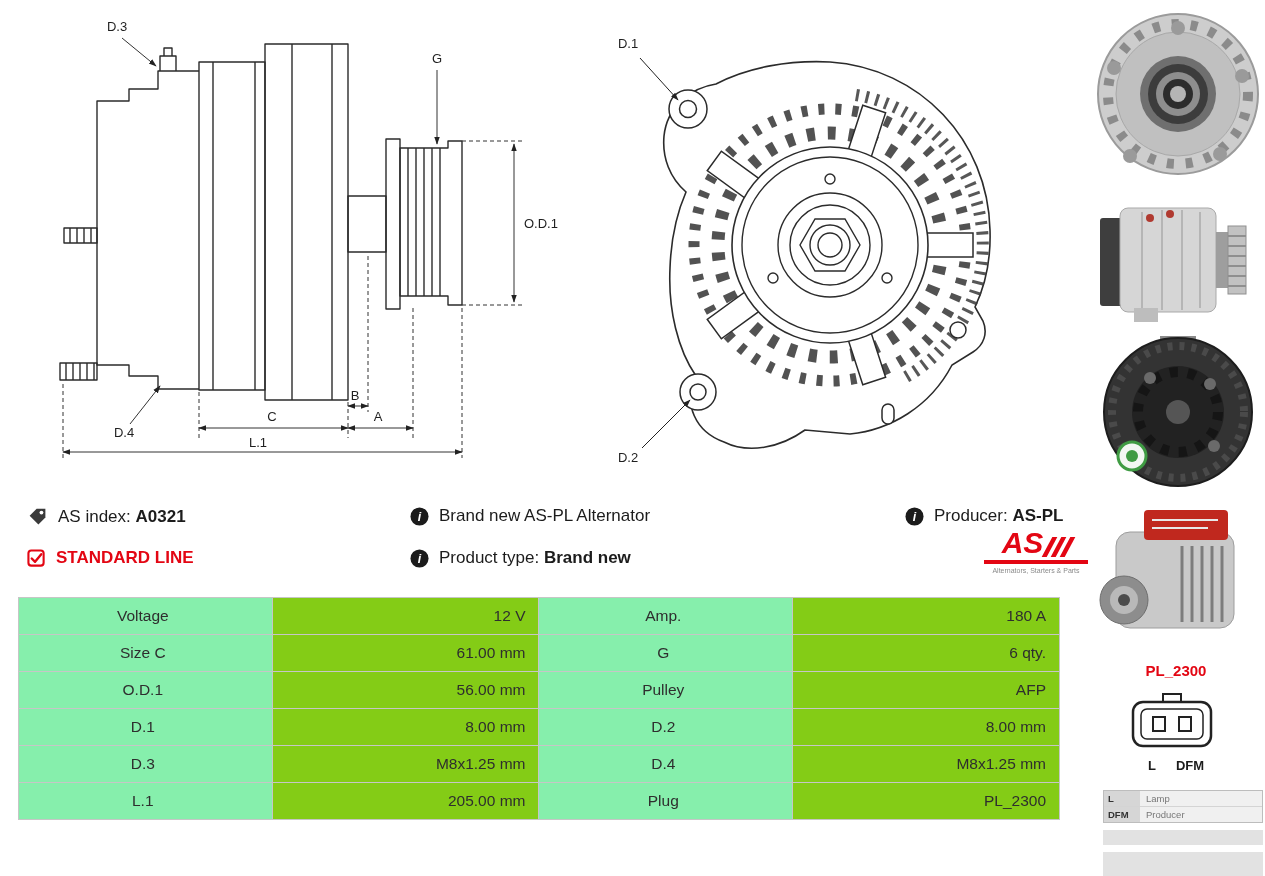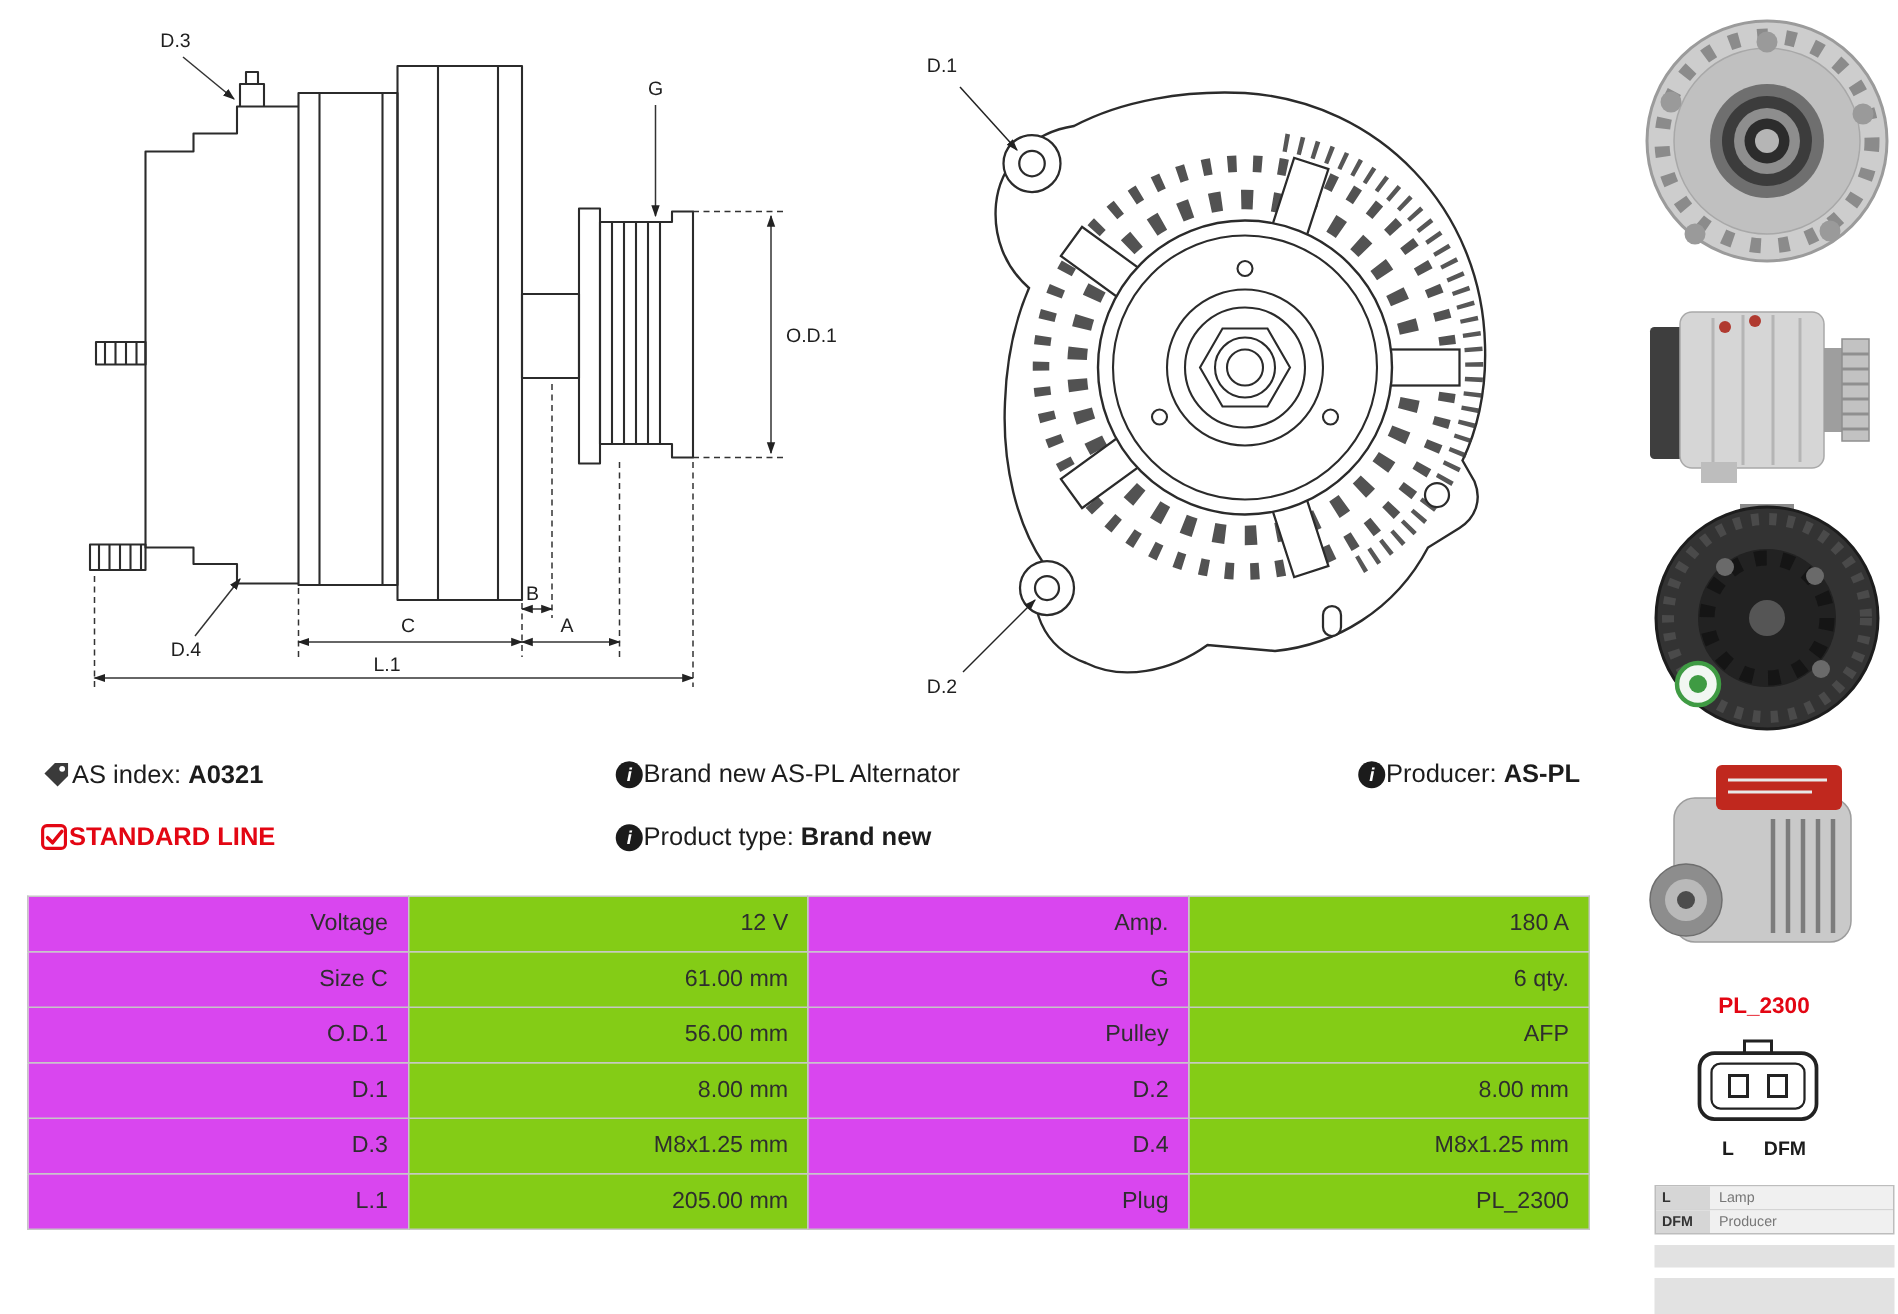--- a/index.html
+++ b/index.html
@@ -9,40 +9,40 @@
     background:#ffffff; color:#1a1a1a;
     font-family:"Liberation Sans","DejaVu Sans",sans-serif;
   }
   .abs { position:absolute; }
 
   
   svg text { font-family:"Liberation Sans","DejaVu Sans",sans-serif; }
   .dim-labels text { font-size:13px; fill:#1f1f1f; }
 
   
-  .info-item { position:absolute; display:flex; align-items:center; font-size:17px; color:#1c1c1c; white-space:nowrap; }
+  .info-item { position:absolute; display:flex; align-items:center; gap:10px; font-size:17px; color:#1c1c1c; white-space:nowrap; }
   .info-item .txt span { vertical-align:baseline; }
   .b { font-weight:700; }
   .red-bold { color:#e30613; font-weight:700; }
 
   
   .as-logo { position:absolute; width:104px; text-align:center; }
   .as-logo-row { display:flex; align-items:flex-end; justify-content:center; gap:4px; height:30px; }
   .as-logo-text { color:#e30613; font-size:30px; font-weight:700; font-style:italic; line-height:1; }
   .as-slash { width:5px; height:20px; background:#e30613; transform:skewX(-28deg); margin-bottom:1px; }
   .as-underline { height:3.5px; background:#e30613; margin-top:2px; }
   .as-tagline { font-size:7px; color:#8a8a8a; margin-top:3px; white-space:nowrap; }
 
   
   .spec-table { position:absolute; left:18px; top:597px; width:1042px; border-collapse:collapse; }
   .spec-table td {
     border:1px solid #c6c6c6; height:37px; font-size:15.5px;
     text-align:right; padding:0 13px 0 8px; color:#2e2e2e;
   }
-  td.lbl { background:#d946ef; width:247px; }
+  td.lbl { background:#86efac; width:247px;text-align:center; }
   td.val { background:#84cc16; width:260px; }
 
   
   .photo { position:absolute; left:1090px; width:172px; }
   .pl-code { position:absolute; left:1090px; top:662px; width:172px; text-align:center; color:#e30613; font-weight:700; font-size:15px; }
   .plug-drawing { position:absolute; left:1127px; top:690px; }
   .pin-labels { position:absolute; left:1090px; top:758px; width:172px; display:flex; justify-content:center; gap:20px; font-weight:700; font-size:13px; color:#1c1c1c; }
   .legend { position:absolute; left:1103px; top:790px; width:160px; border:1px solid #bdbdbd; }
   .legend-row { display:flex; border-bottom:1px solid #d4d4d4; }
   .legend-row:last-child { border-bottom:none; }
@@ -323,20 +323,30 @@
   </div>
 
   <div class="info-item" style="left:905px; top:506px;">
     <svg width="19" height="19" viewBox="0 0 20 20">
       <circle cx="10" cy="10" r="9.5" fill="#1b1b1b"></circle>
       <text x="10" y="14.5" text-anchor="middle" font-size="13" font-family="'DejaVu Serif', serif" font-style="italic" font-weight="bold" fill="#ffffff">i</text>
     </svg>
     <span class="txt"><span>Producer:</span> <span class="b">AS-PL</span></span>
   </div>
 
+  <div class="as-logo" style="left:984px; top:528px;">
+    <div class="as-logo-row">
+      <span class="as-logo-text">AS</span>
+      <span class="as-slash"></span>
+      <span class="as-slash"></span>
+      <span class="as-slash"></span>
+    </div>
+    <div class="as-underline"></div>
+    <div class="as-tagline">Alternators, Starters &amp; Parts</div>
+  </div>
 
   <table class="spec-table">
     <tbody>
       <tr>
         <td class="lbl">Voltage</td>
         <td class="val">12 V</td>
         <td class="lbl">Amp.</td>
         <td class="val">180 A</td>
       </tr>
       <tr>

